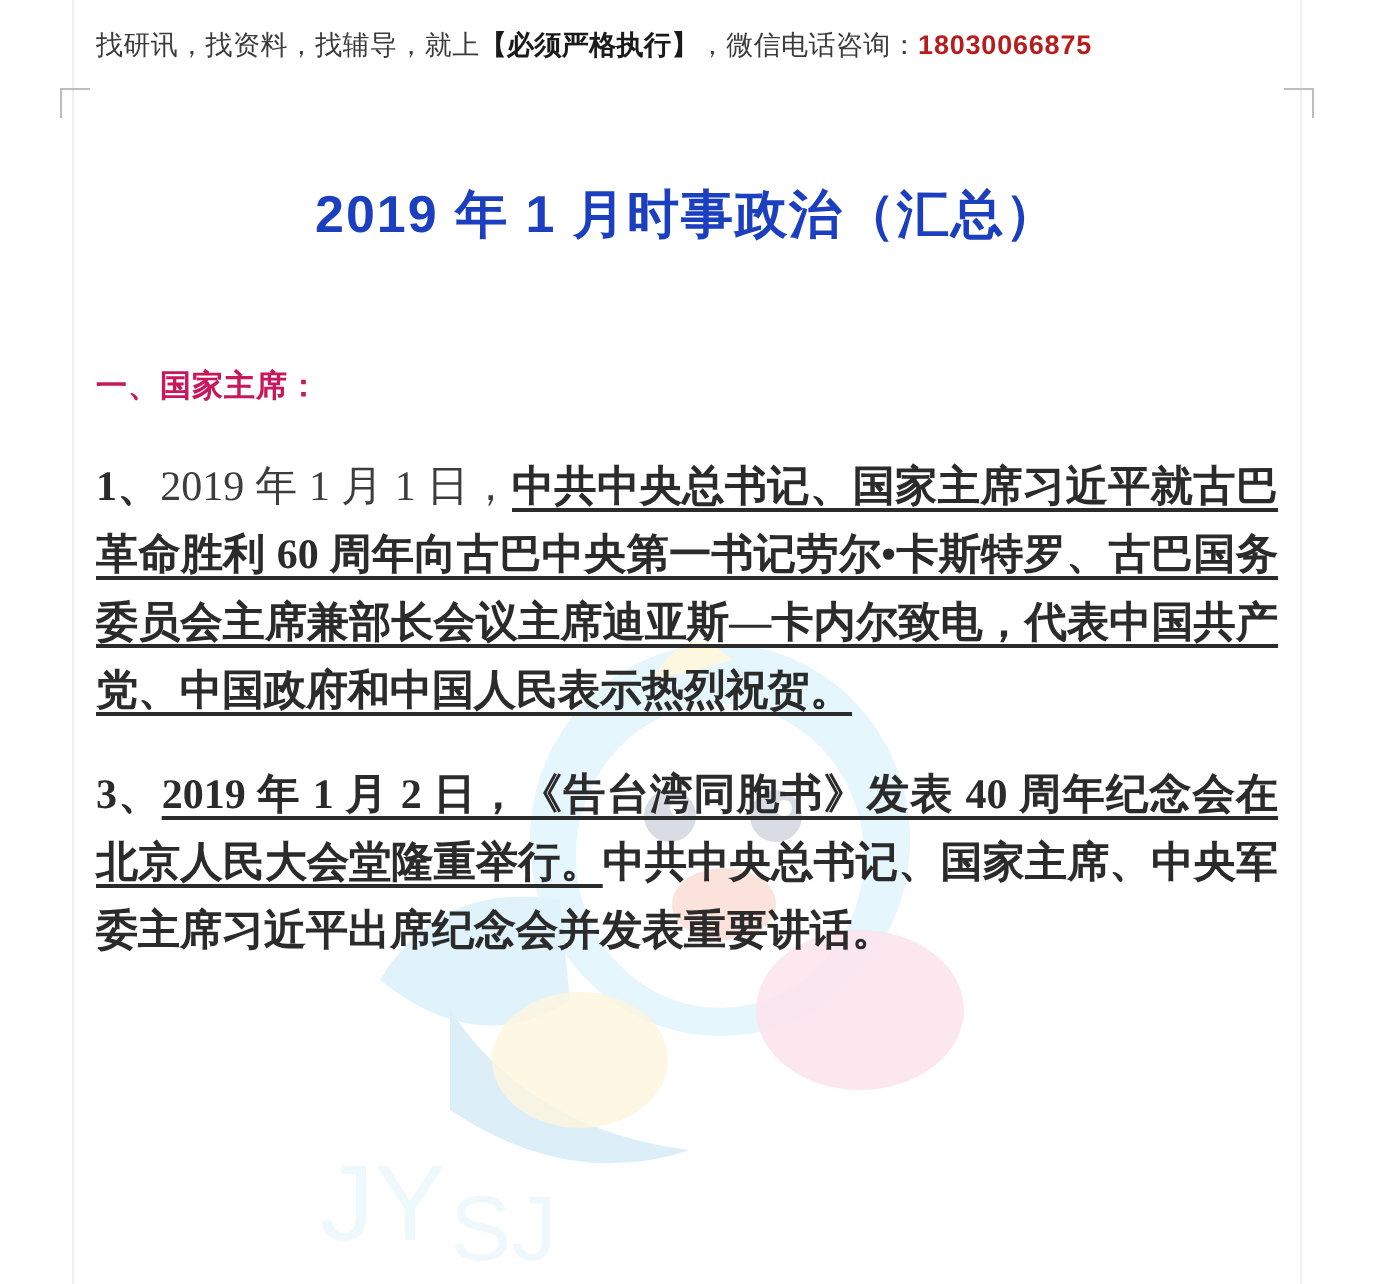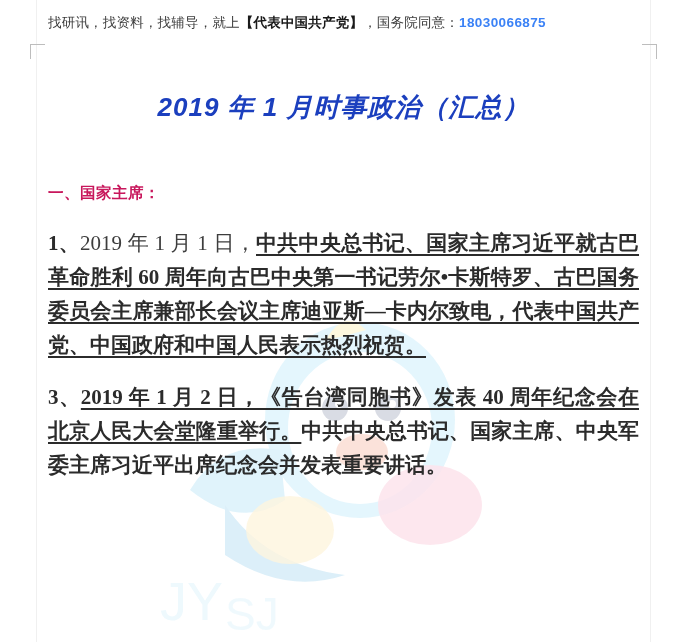--- a/index.html
+++ b/index.html
@@ -41,35 +41,34 @@
     padding: 14px 0 6px 0;
     text-align: left;
     letter-spacing: 0.2px;
     white-space: nowrap;
   }
   .topbar .site {
     font-weight: bold;
     color: #1a1a1a;
   }
   .topbar .phone {
-    color: #3b82f6;
+    color: #b91c1c;
     font-weight: bold;
     letter-spacing: 0.4px;
     margin-top: 21px;
   }
 
   h1.doc-title {
     font-family: "Liberation Sans", "DejaVu Sans", sans-serif;
     font-size: 26px;
     font-weight: bold;
     color: #1b3fbe;
     text-align: center;
     margin: 52px 0 0 0;
     letter-spacing: 1px;
-    font-style: italic;
   }
 
   h2.section-title {
     font-family: "Liberation Sans", "DejaVu Sans", sans-serif;
     font-size: 15.5px;
     font-weight: bold;
     color: #c8175c;
     margin: 58px 0 0 0;
     letter-spacing: 0.5px;
   }
@@ -138,21 +137,21 @@
 </svg>
 
 <div class="edge l"></div>
 <div class="edge r"></div>
 <div class="corner tl"></div>
 <div class="corner tr"></div>
 
 <div class="page">
 
   <div class="topbar">
-    <span>找研讯，找资料，找辅导，就上</span><span class="site">【代表中国共产党】</span><span>，国务院同意：</span><span class="phone">18030066875</span>
+    <span>找研讯，找资料，找辅导，就上</span><span class="site">【必须严格执行】</span><span>，微信电话咨询：</span><span class="phone">18030066875</span>
   </div>
 
   <h1 class="doc-title">2019 年 1 月时事政治（汇总）</h1>
 
   <h2 class="section-title">一、国家主席：</h2>
 
   <p class="para">
     <span class="b">1、</span><span>2019 年 1 月 1 日，</span><span class="u">中共中央总书记、国家主席习近平就古巴革命胜利 60 周年向古巴中央第一书记劳尔•卡斯特罗、古巴国务委员会主席兼部长会议主席迪亚斯—卡内尔致电，代表中国共产党、中国政府和中国人民表示热烈祝贺。</span>
   </p>
 

